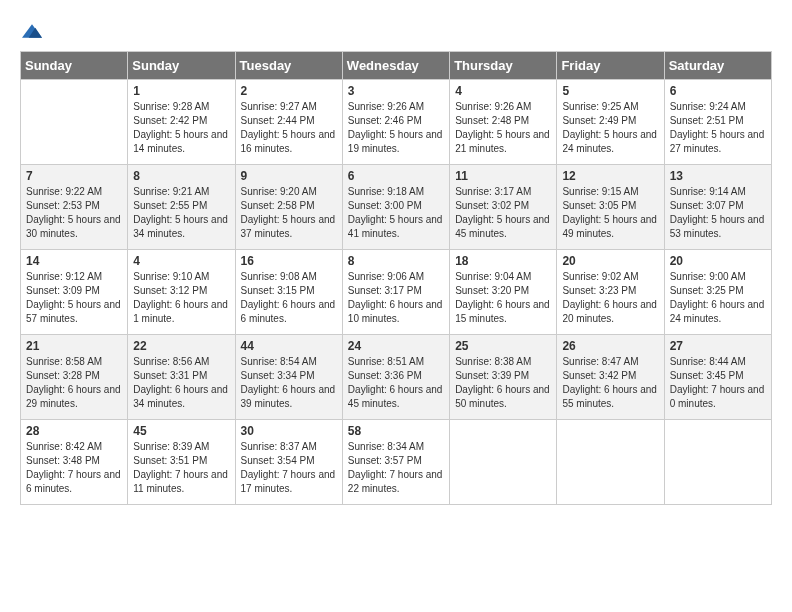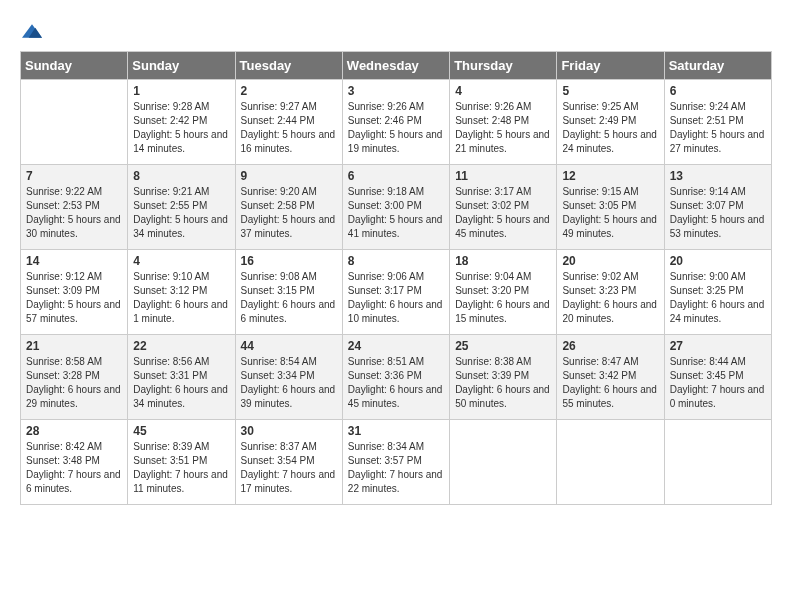--- a/index.html
+++ b/index.html
@@ -314,21 +314,21 @@
 Sunset: 3:51 PM
 Daylight: 7 hours and 11 minutes.</div>
         </td>
         <td>
           <span class="day-number">30</span>
           <div class="cell-text">Sunrise: 8:37 AM
 Sunset: 3:54 PM
 Daylight: 7 hours and 17 minutes.</div>
         </td>
         <td>
-          <span class="day-number">31</span>
+          <span class="day-number">58</span>
           <div class="cell-text">Sunrise: 8:34 AM
 Sunset: 3:57 PM
 Daylight: 7 hours and 22 minutes.</div>
         </td>
         <td class="empty"></td>
         <td class="empty"></td>
         <td class="empty"></td>
       </tr>
     </tbody>
 </table>

